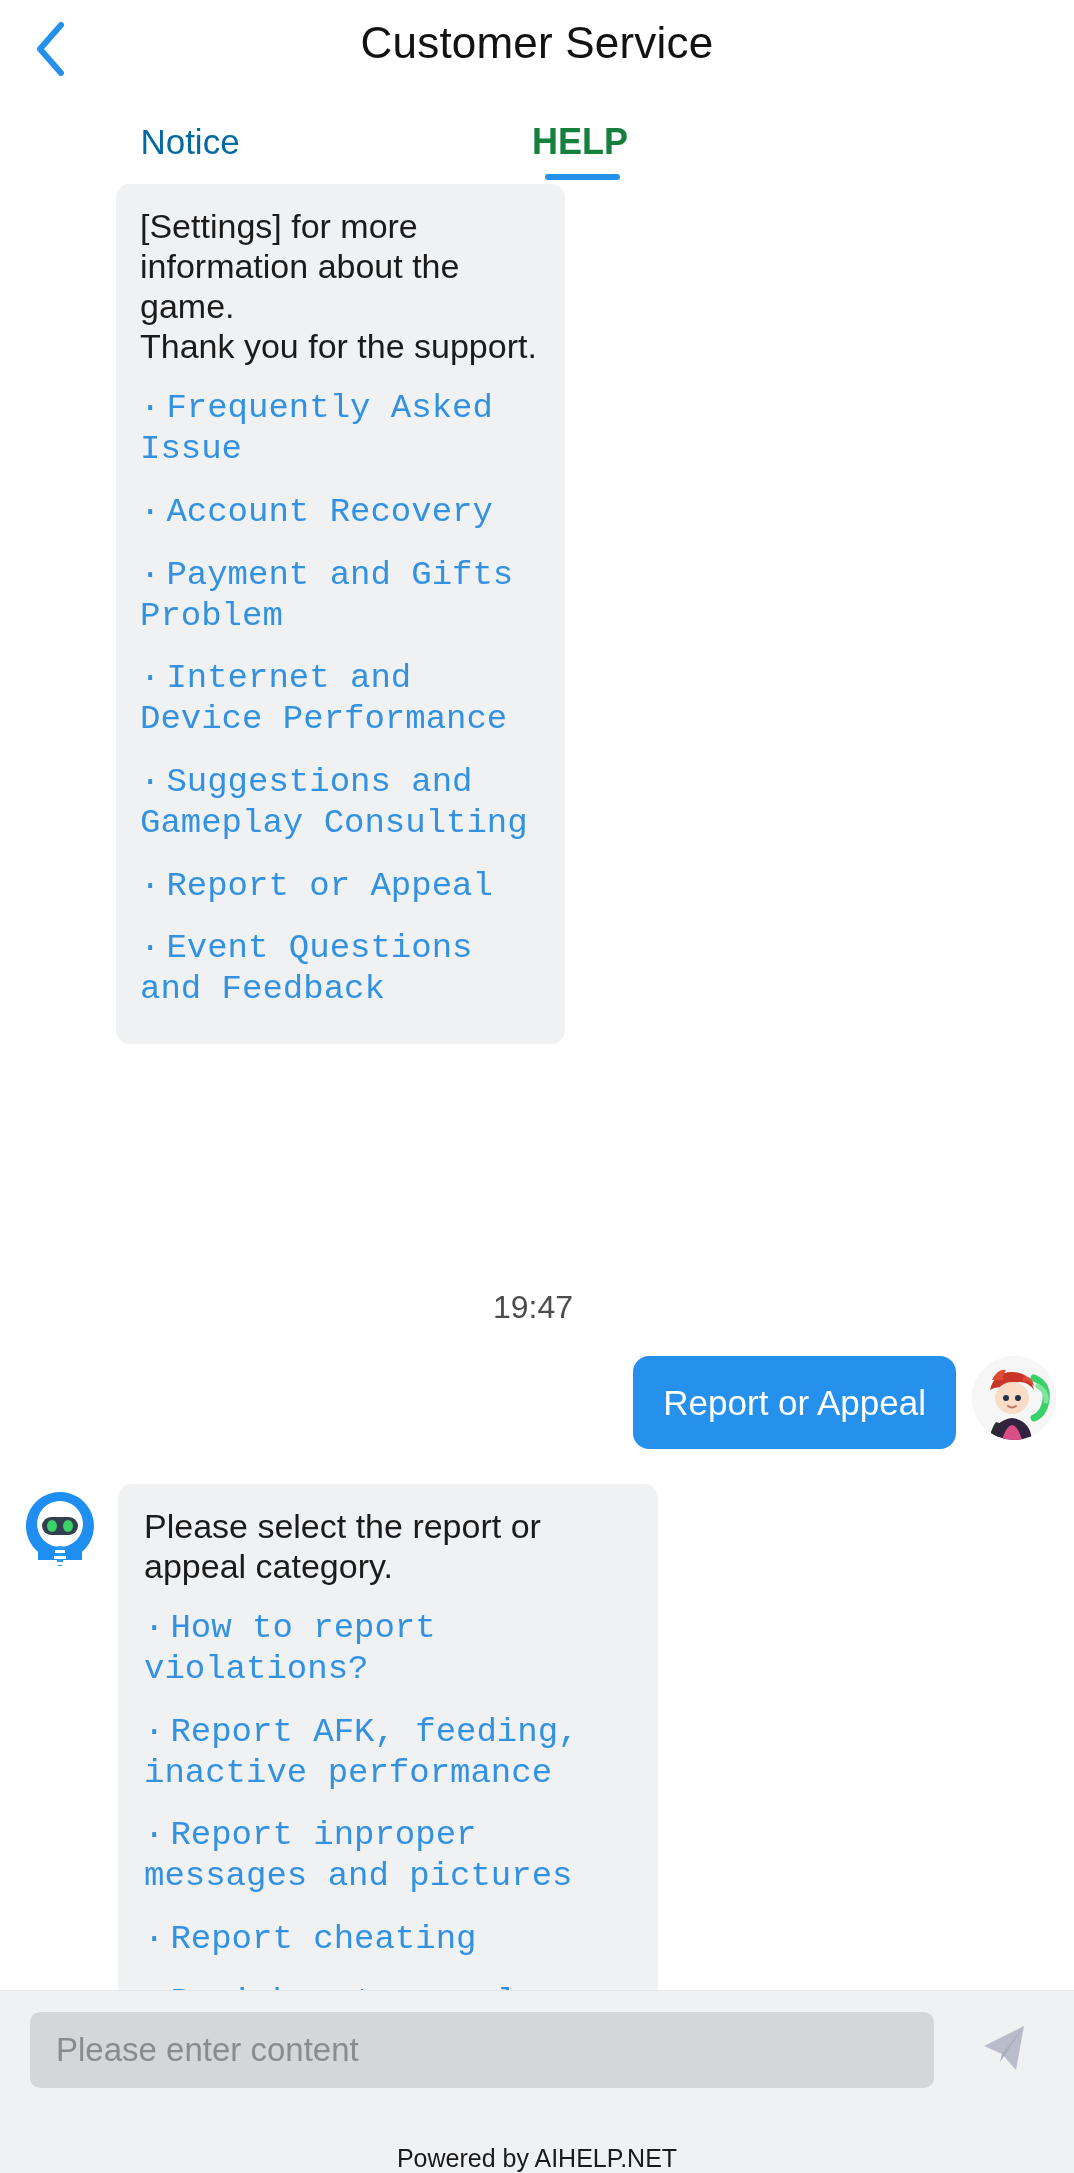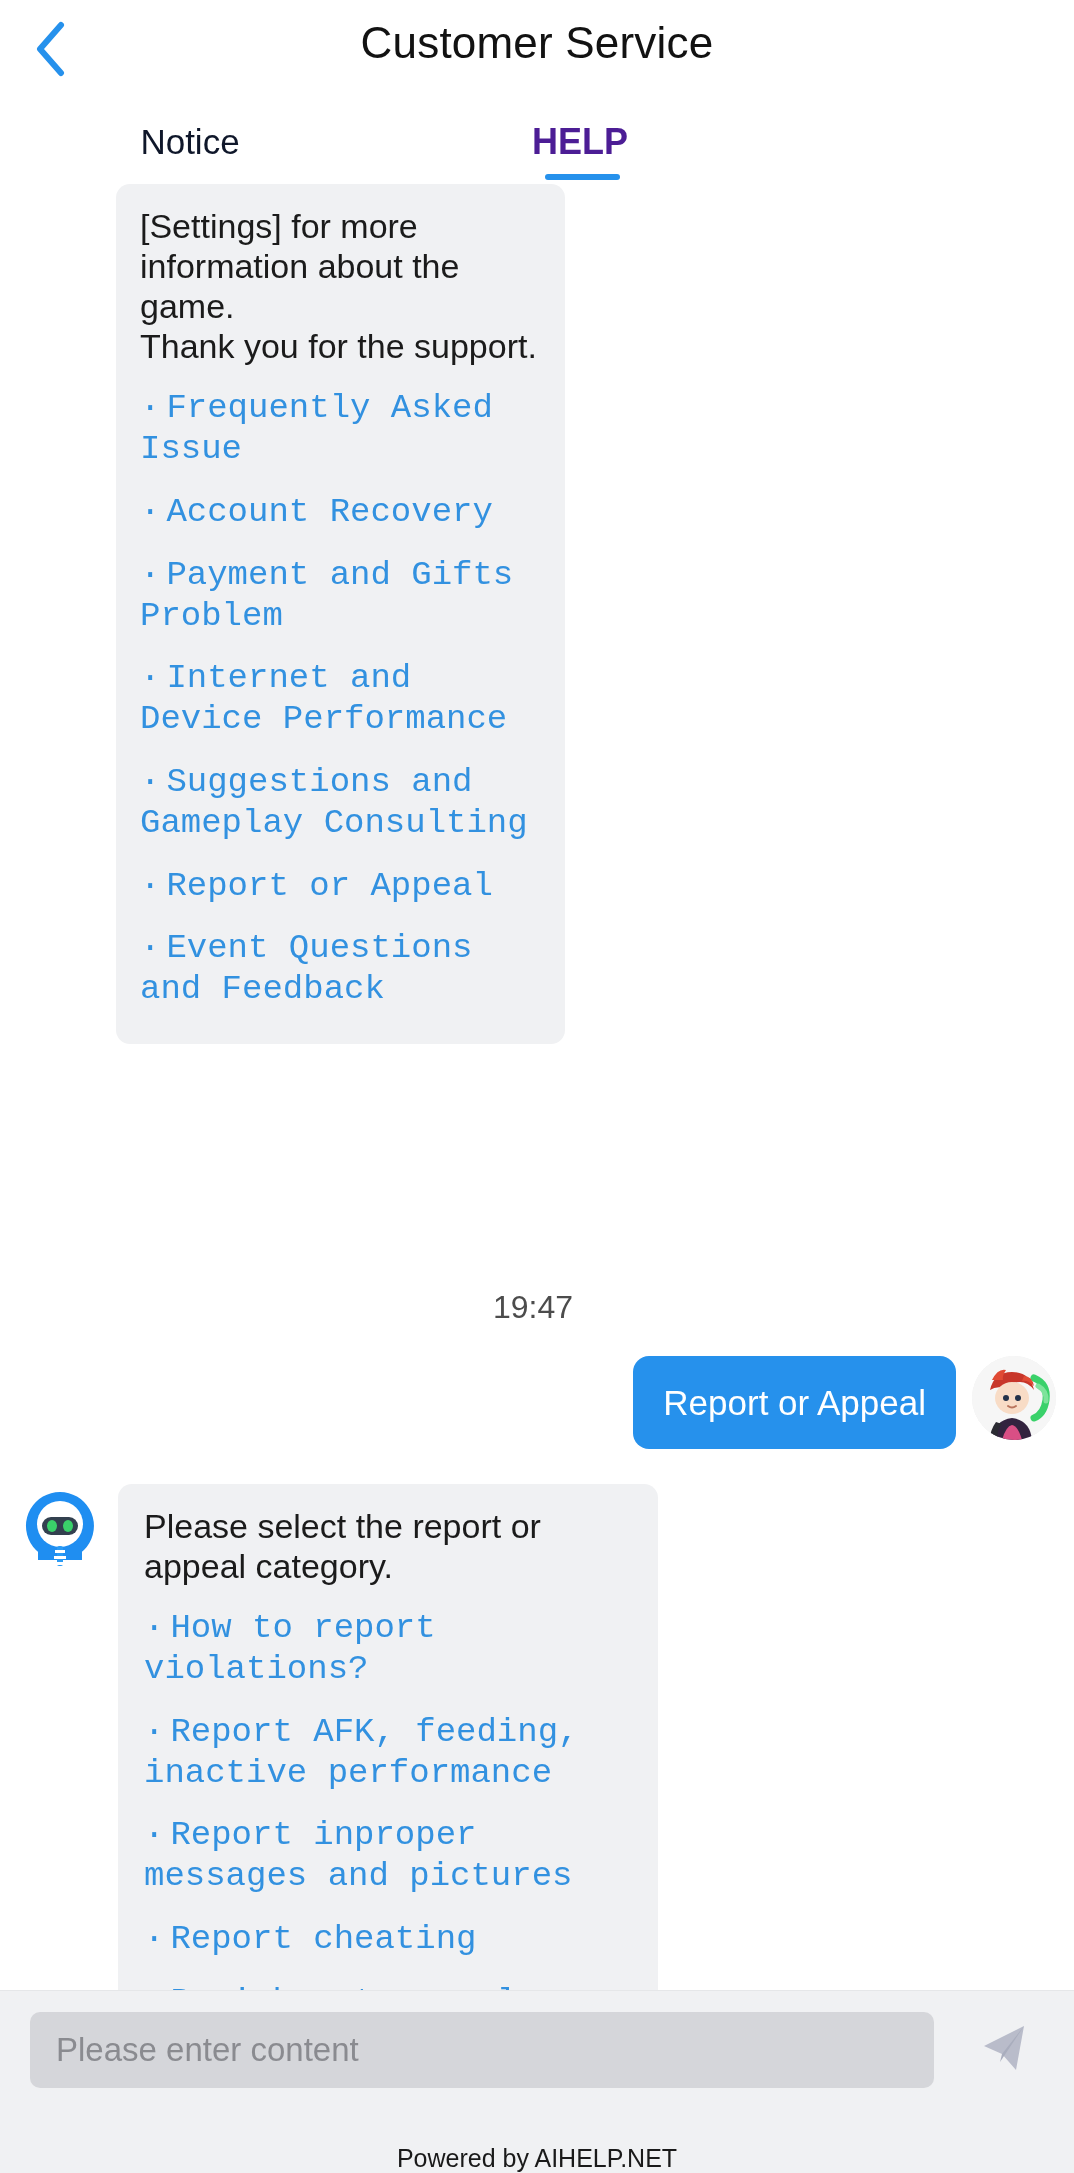--- a/index.html
+++ b/index.html
@@ -62,25 +62,25 @@
     height: 84px;
     display: flex;
     align-items: center;
     justify-content: center;
     cursor: pointer;
   }
   .tab-notice { left: 110px; width: 160px; }
   .tab-help   { left: 500px; width: 160px; }
   .tab-label {
     font-size: 35px;
-    color: #0f172a;
+    color: #0369a1;
     font-weight: 400;
   }
   .tab-help .tab-label {
-    color: #4c1d95;
+    color: #15803d;
     font-weight: 700;
     font-size: 36px;
   }
   .tab-underline {
     position: absolute;
     bottom: 4px;
     left: 45px;
     width: 75px;
     height: 6px;
     background: #2691ec;

